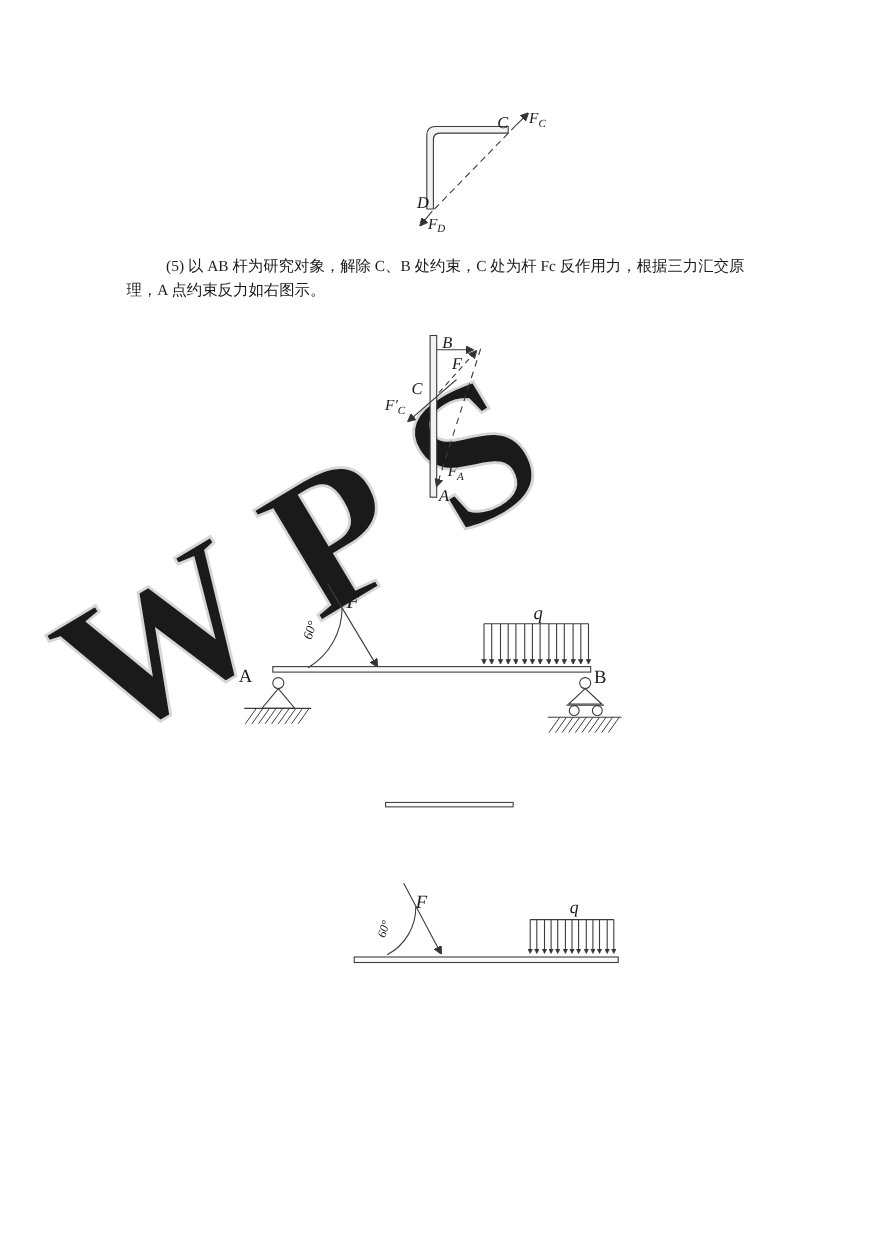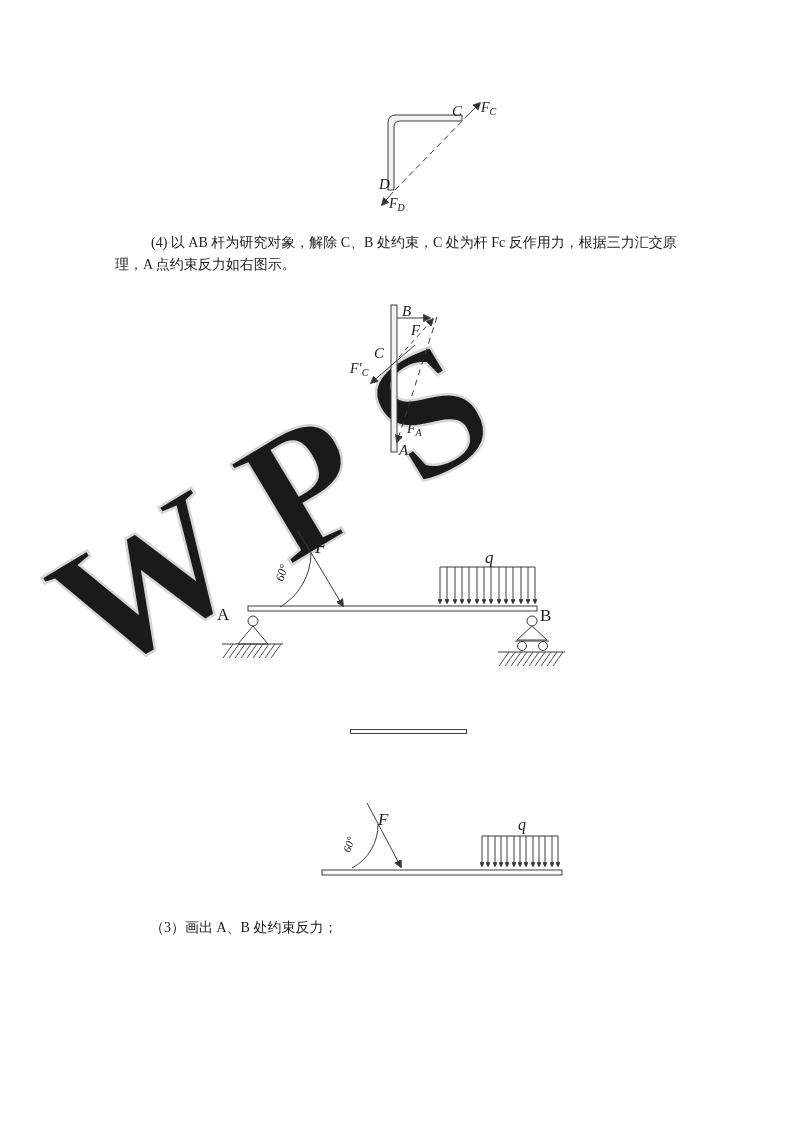--- a/index.html
+++ b/index.html
@@ -40,21 +40,21 @@
     <path d="M102,20 L36,20 Q28,20 28,28 L28,95 L34,95 L34,32 Q34,26 40,26 L102,26 Z" fill="#f2f2f2" class="thin"></path>
     <line x1="35" y1="95" x2="109" y2="19" stroke-dasharray="6,4" class="thin"></line>
     <line x1="109" y1="19" x2="120" y2="8" class="thin" marker-end="url(#ah)"></line>
     <line x1="33" y1="97" x2="22" y2="110" class="thin" marker-end="url(#ah)"></line>
     <text x="92" y="21" font-size="15" class="it">C</text>
     <text x="19" y="94" font-size="15" class="it">D</text>
     <text x="121" y="17" font-size="14" class="it"><tspan>F</tspan><tspan class="sub" dy="3">C</tspan></text>
     <text x="29" y="113" font-size="14" class="it"><tspan>F</tspan><tspan class="sub" dy="3">D</tspan></text>
   </svg>
 
-  <div class="abs cn" style="left:115px;top:232px;width:566px;text-indent:36px;">(4) 以 AB 杆为研究对象，解除 C、B 处约束，C 处为杆 Fc 反作用力，根据三力汇交原理，A 点约束反力如右图示。</div>
+  <div class="abs cn" style="left:115px;top:232px;width:566px;text-indent:36px;">(5) 以 AB 杆为研究对象，解除 C、B 处约束，C 处为杆 Fc 反作用力，根据三力汇交原理，A 点约束反力如右图示。</div>
 
   <svg class="abs" style="left:340px;top:290px;z-index:2;" width="135" height="175">
     <rect x="51" y="15" width="6" height="147" fill="#f2f2f2" class="thin"></rect>
     <line x1="57" y1="28" x2="90" y2="28" class="thin" marker-end="url(#ah)"></line>
     <line x1="59" y1="67" x2="93" y2="29" stroke-dasharray="5,4" class="thin" marker-end="url(#ah)"></line>
     <line x1="97" y1="27" x2="57" y2="152" stroke-dasharray="6,5" class="thin" marker-end="url(#ah)"></line>
     <line x1="75" y1="55" x2="31" y2="93" class="thin" marker-end="url(#ah)"></line>
     <text x="62" y="26" font-size="15" class="it">B</text>
     <text x="71" y="45" font-size="15" class="it">F</text>
     <text x="34" y="68" font-size="15" class="it">C</text>
@@ -150,15 +150,14 @@
       <line x1="216" y1="36" x2="216" y2="66" marker-end="url(#ah-s)"></line>
       <line x1="223" y1="36" x2="223" y2="66" marker-end="url(#ah-s)"></line>
       <line x1="229" y1="36" x2="229" y2="66" marker-end="url(#ah-s)"></line>
       <line x1="235" y1="36" x2="235" y2="66" marker-end="url(#ah-s)"></line>
       <line x1="242" y1="36" x2="242" y2="66" marker-end="url(#ah-s)"></line>
       <line x1="248" y1="36" x2="248" y2="66" marker-end="url(#ah-s)"></line>
     </g>
     <text x="208" y="30" font-size="16" class="it">q</text>
   </svg>
 
-  <div class="abs cn" style="left:150px;top:917px;">（3）画出 A、B 处约束反力；</div>
 
 </div>
 
 </body></html>

